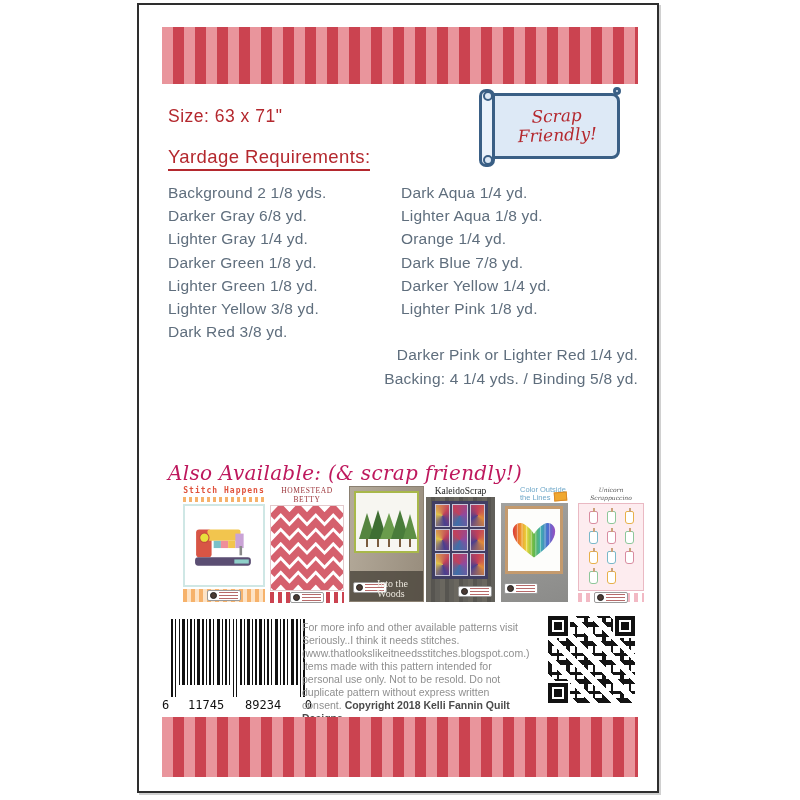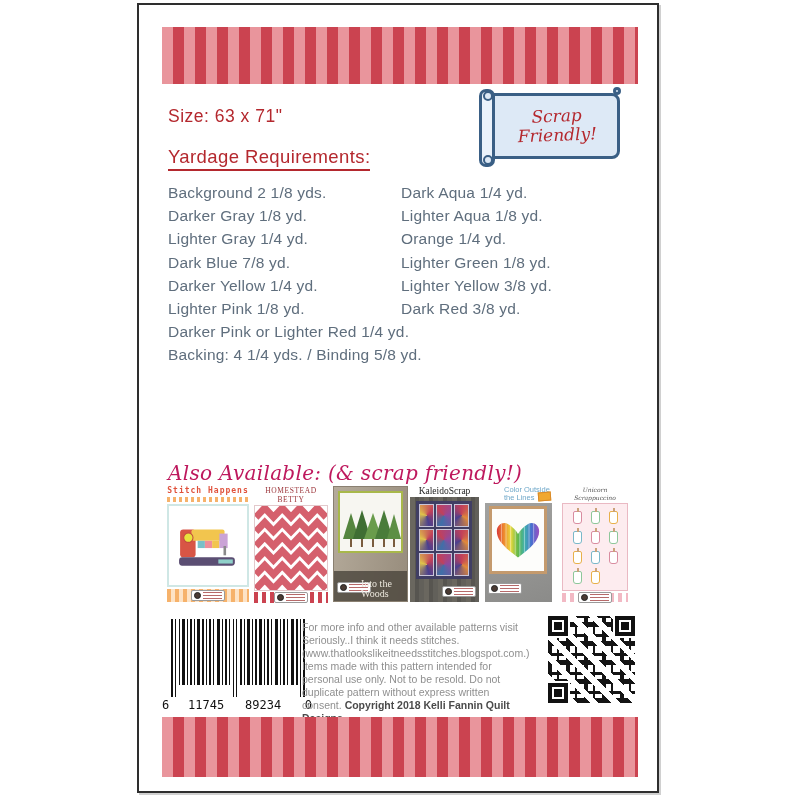--- a/index.html
+++ b/index.html
@@ -58,31 +58,31 @@
     font-family:"DejaVu Serif", serif; font-style:italic;
     font-size:17px; line-height:1.12; color:#b4282e; transform:rotate(-2deg);
   }
 
   
   .ylist {
     position:absolute; left:29px; top:176px; width:470px;
     display:grid; grid-template-columns:233px 1fr;
     font-size:15.5px; line-height:23.2px; color:#5f6e7d; letter-spacing:.2px;
   }
-  .yfull { grid-column:1 / 3; }
+  .yfull { grid-column:1 / 3;text-align:right; }
 
   
   .also-heading {
     position:absolute; left:29px; top:456px;
     font-family:"DejaVu Serif", serif; font-style:italic;
     font-size:20px; color:#be185d; letter-spacing:.3px;
   }
 
   
-  .thumbs { position:absolute; left:0; top:481px; width:522px; height:118px; }
+  .thumbs { position:absolute; left:16px; top:481px; width:522px; height:118px; }
   .thumb { position:absolute; top:0; height:116px; display:flex; flex-direction:column; }
   .t1 { left:28px;  width:82px; }
   .t2 { left:115px; width:74px; }
   .t3 { left:194px; width:75px; }
   .t4 { left:271px; width:69px; }
   .t5 { left:346px; width:67px; }
   .t6 { left:423px; width:66px; }
 
   .tt { text-align:center; flex:0 0 auto; }
   .tt1 { font-family:"DejaVu Sans Mono", monospace; font-weight:bold; font-size:8px; color:#e0523c; letter-spacing:1px; line-height:10px; }
@@ -171,24 +171,25 @@
         <span>Scrap</span>
         <span>Friendly!</span>
       </div>
     </div>
 
     <div class="yardage-heading">Yardage Requirements:</div>
 
     <div class="ylist">
       <span class="ycell">Background 2 1/8 yds.</span>
       <span class="ycell">Dark Aqua 1/4 yd.</span>
-      <span class="ycell">Darker Gray 1/8 yd.</span>
+      <span class="ycell">Darker Gray 6/8 yd.</span>
       <span class="ycell">Lighter Aqua 1/8 yd.</span>
       <span class="ycell">Lighter Gray 1/4 yd.</span>
       <span class="ycell">Orange 1/4 yd.</span>
+      <span class="ycell">Darker Green 1/8 yd.</span>
       <span class="ycell">Dark Blue 7/8 yd.</span>
       <span class="ycell">Lighter Green 1/8 yd.</span>
       <span class="ycell">Darker Yellow 1/4 yd.</span>
       <span class="ycell">Lighter Yellow 3/8 yd.</span>
       <span class="ycell">Lighter Pink 1/8 yd.</span>
       <span class="ycell">Dark Red 3/8 yd.</span>
       <span class="ycell yfull">Darker Pink or Lighter Red 1/4 yd.</span>
       <span class="ycell yfull">Backing: 4 1/4 yds. / Binding 5/8 yd.</span>
     </div>
 

